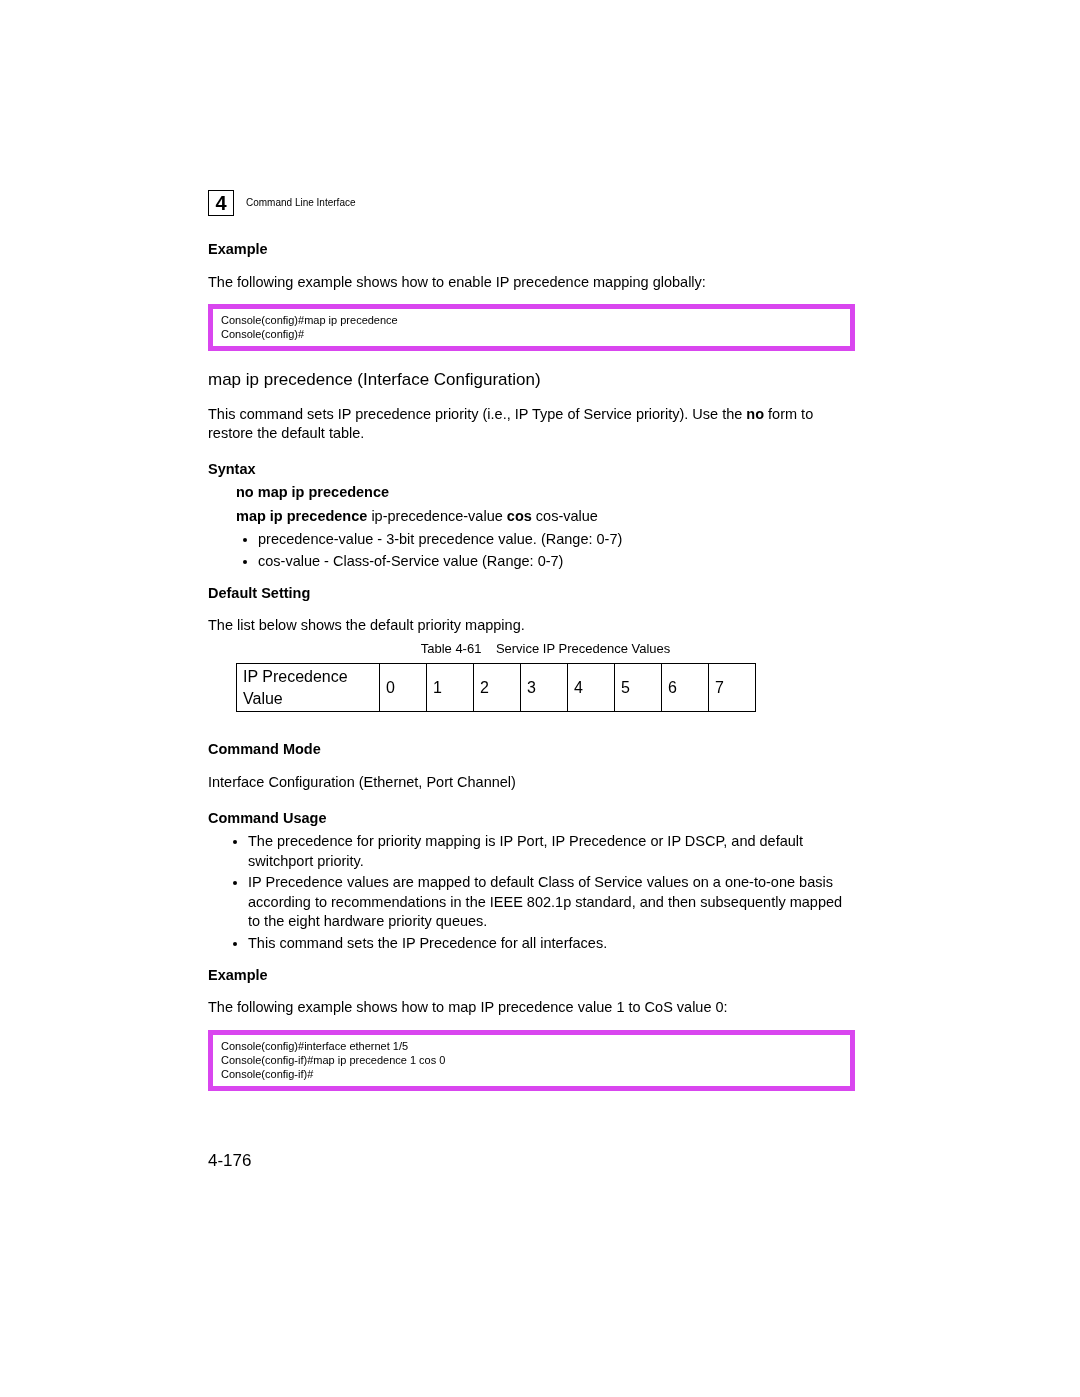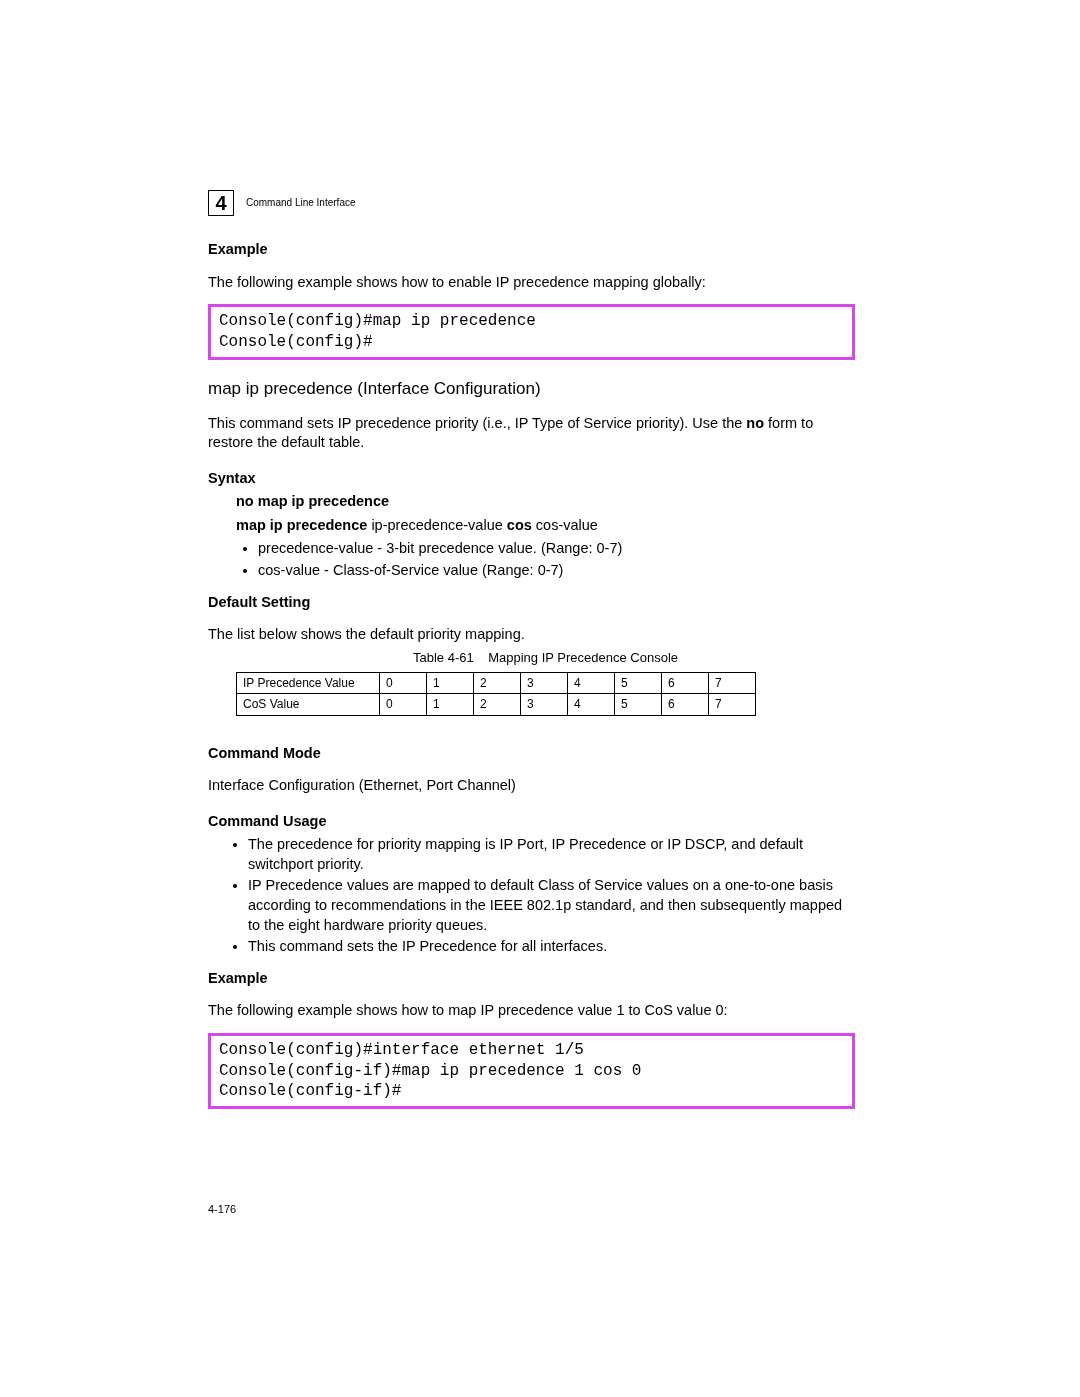--- a/index.html
+++ b/index.html
@@ -36,27 +36,27 @@
     font-size: 10px;
   }
   .section-h {
     font-weight: 700;
     margin-top: 12px;
   }
   .para {
     margin-top: 13px;
   }
   .codebox {
-    border: 3px solid #d946ef;
+    border: 5px solid #d946ef;
     padding: 4px 8px;
     margin: 12px 0 18px 0;
-    font-size: 16px;
+    font-size: 11px;
     line-height: 1.3;
     white-space: pre;
-    font-family: Liberation Mono, monospace;
+    font-family: Liberation Sans, sans-serif;
   }
   .cmd-title {
     margin-top: 14px;
     font-size: 17px;
   }
   ul.bullets {
     margin: 4px 0 12px 50px;
     padding: 0;
   }
   ul.bullets li {
@@ -64,41 +64,41 @@
   }
   .syntax-line {
     margin-left: 28px;
     margin-top: 4px;
   }
   .bold { font-weight: 700; }
   table.tbl {
     border-collapse: collapse;
     width: 100%;
     margin: 6px 0 28px 28px;
-    font-size: 12px;
+    font-size: 16px;
     max-width: 520px;
   }
   table.tbl th, table.tbl td {
     border: 1px solid #000;
     padding: 2px 6px;
     font-weight: 400;
     text-align: left;
   }
   .tbl-label-row {
     width: 130px;
   }
   .table-caption {
     text-align: center;
     font-size: 13px;
     margin-top: 4px;
     margin-left: 28px;
   }
   .pgno {
-    font-size: 11px;
-    margin-top: 93px;
+    font-size: 17px;
+    margin-top: 59px;
   }
 </style>
 </head>
 <body>
 
 <div class="page">
 
   <div class="head-row">
     <div class="chap-badge">4</div>
     <div class="chap-label">Command Line Interface</div>
@@ -121,37 +121,26 @@
   </div>
   <ul class="bullets">
     <li>precedence-value - 3-bit precedence value. (Range: 0-7)</li>
     <li>cos-value - Class-of-Service value (Range: 0-7)</li>
   </ul>
 
   <div class="section-h">Default Setting</div>
   <div class="para">The list below shows the default priority mapping.</div>
 
   <div class="table-caption">
-    <span>Table 4-61</span>&nbsp;&nbsp;&nbsp;&nbsp;<span>Mapping IP Precedence Console</span>
+    <span>Table 4-61</span>&nbsp;&nbsp;&nbsp;&nbsp;<span>Service IP Precedence Values</span>
   </div>
   <table class="tbl">
     <tbody>
         <tr>
       <td class="tbl-label-row">IP Precedence Value</td>
-      <td>0</td>
-      <td>1</td>
-      <td>2</td>
-      <td>3</td>
-      <td>4</td>
-      <td>5</td>
-      <td>6</td>
-      <td>7</td>
-    </tr>
-    <tr>
-      <td class="tbl-label-row">CoS Value</td>
       <td>0</td>
       <td>1</td>
       <td>2</td>
       <td>3</td>
       <td>4</td>
       <td>5</td>
       <td>6</td>
       <td>7</td>
     </tr>
   </tbody>

